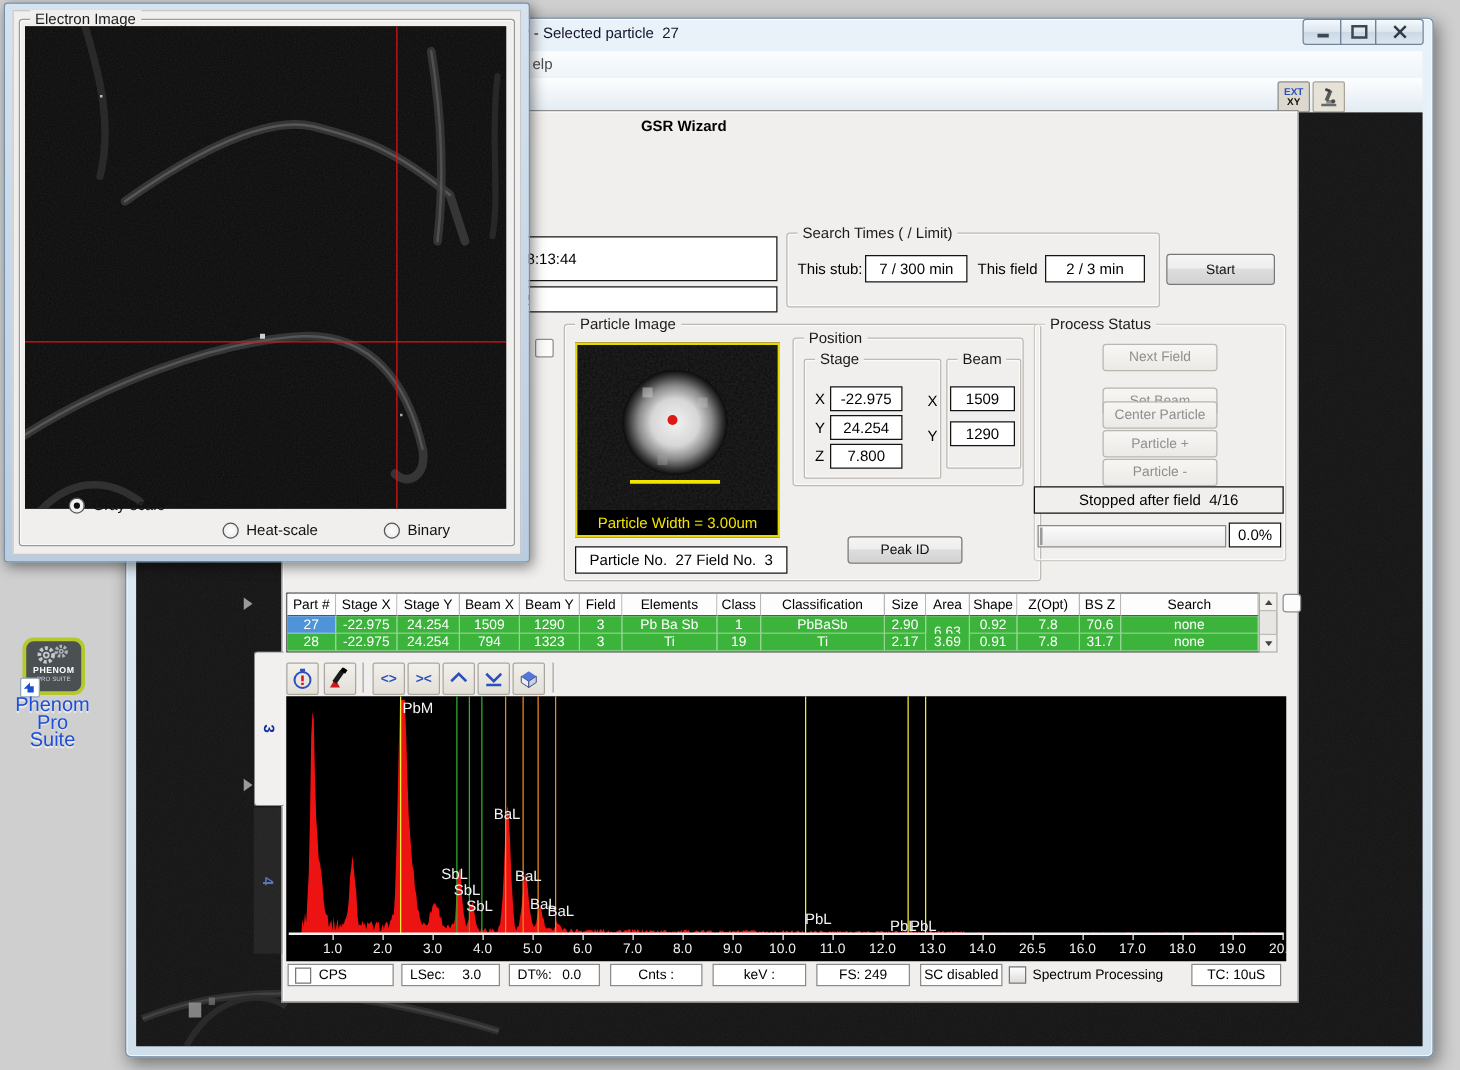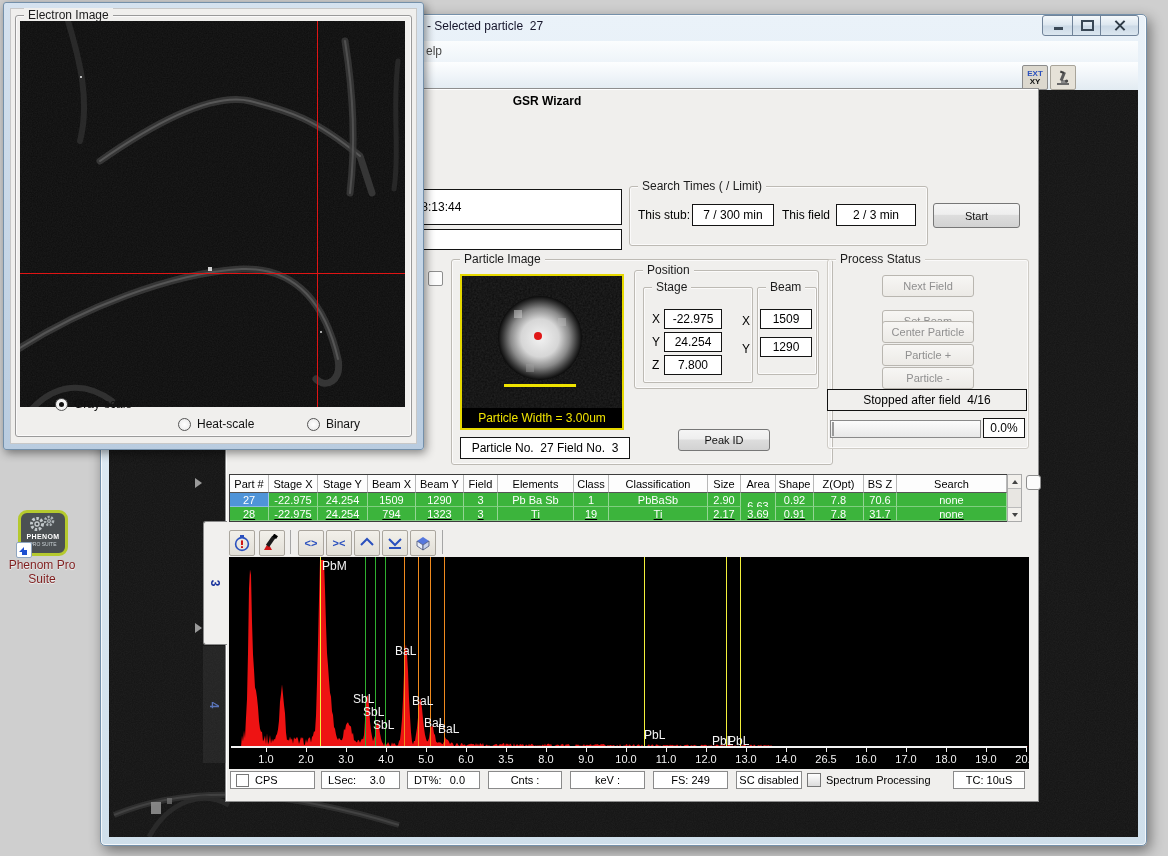--- a/index.html
+++ b/index.html
@@ -232,21 +232,21 @@
             <div class="tcell" style="width: 76px; height: 14px; background: rgb(60, 180, 60); color: rgb(255, 255, 255); border-right: 1px solid rgba(255, 255, 255, 0.45); border-bottom: 1px solid rgba(255, 255, 255, 0.35);">Pb Ba Sb</div>
             <div class="tcell" style="width: 35px; height: 14px; background: rgb(60, 180, 60); color: rgb(255, 255, 255); border-right: 1px solid rgba(255, 255, 255, 0.45); border-bottom: 1px solid rgba(255, 255, 255, 0.35);">1</div>
             <div class="tcell" style="width: 99px; height: 14px; background: rgb(60, 180, 60); color: rgb(255, 255, 255); border-right: 1px solid rgba(255, 255, 255, 0.45); border-bottom: 1px solid rgba(255, 255, 255, 0.35);">PbBaSb</div>
             <div class="tcell" style="width: 33px; height: 14px; background: rgb(60, 180, 60); color: rgb(255, 255, 255); border-right: 1px solid rgba(255, 255, 255, 0.45); border-bottom: 1px solid rgba(255, 255, 255, 0.35);">2.90</div>
             <div class="tcell" style="width: 35px; height: 26px; background: rgb(60, 180, 60); color: rgb(255, 255, 255); border-right: 1px solid rgba(255, 255, 255, 0.45); border-bottom: 1px solid rgba(255, 255, 255, 0.35);">6.63</div>
             <div class="tcell" style="width: 38px; height: 14px; background: rgb(60, 180, 60); color: rgb(255, 255, 255); border-right: 1px solid rgba(255, 255, 255, 0.45); border-bottom: 1px solid rgba(255, 255, 255, 0.35);">0.92</div>
             <div class="tcell" style="width: 50px; height: 14px; background: rgb(60, 180, 60); color: rgb(255, 255, 255); border-right: 1px solid rgba(255, 255, 255, 0.45); border-bottom: 1px solid rgba(255, 255, 255, 0.35);">7.8</div>
             <div class="tcell" style="width: 33px; height: 14px; background: rgb(60, 180, 60); color: rgb(255, 255, 255); border-right: 1px solid rgba(255, 255, 255, 0.45); border-bottom: 1px solid rgba(255, 255, 255, 0.35);">70.6</div>
             <div class="tcell" style="width: 110px; height: 14px; background: rgb(60, 180, 60); color: rgb(255, 255, 255); border-right: 1px solid rgba(255, 255, 255, 0.45); border-bottom: 1px solid rgba(255, 255, 255, 0.35);">none</div>
           </div>
-          <div style="display: flex; height: 14px; text-decoration: underline;">
+          <div style="display: flex; height: 14px;">
             <div class="tcell" style="width: 39px; height: 14px; background: rgb(60, 180, 60); color: rgb(255, 255, 255); border-right: 1px solid rgba(255, 255, 255, 0.45); border-bottom: 1px solid rgba(255, 255, 255, 0.35);">28</div>
             <div class="tcell" style="width: 49px; height: 14px; background: rgb(60, 180, 60); color: rgb(255, 255, 255); border-right: 1px solid rgba(255, 255, 255, 0.45); border-bottom: 1px solid rgba(255, 255, 255, 0.35);">-22.975</div>
             <div class="tcell" style="width: 50px; height: 14px; background: rgb(60, 180, 60); color: rgb(255, 255, 255); border-right: 1px solid rgba(255, 255, 255, 0.45); border-bottom: 1px solid rgba(255, 255, 255, 0.35);">24.254</div>
             <div class="tcell" style="width: 48px; height: 14px; background: rgb(60, 180, 60); color: rgb(255, 255, 255); border-right: 1px solid rgba(255, 255, 255, 0.45); border-bottom: 1px solid rgba(255, 255, 255, 0.35);">794</div>
             <div class="tcell" style="width: 48px; height: 14px; background: rgb(60, 180, 60); color: rgb(255, 255, 255); border-right: 1px solid rgba(255, 255, 255, 0.45); border-bottom: 1px solid rgba(255, 255, 255, 0.35);">1323</div>
             <div class="tcell" style="width: 34px; height: 14px; background: rgb(60, 180, 60); color: rgb(255, 255, 255); border-right: 1px solid rgba(255, 255, 255, 0.45); border-bottom: 1px solid rgba(255, 255, 255, 0.35);">3</div>
             <div class="tcell" style="width: 76px; height: 14px; background: rgb(60, 180, 60); color: rgb(255, 255, 255); border-right: 1px solid rgba(255, 255, 255, 0.45); border-bottom: 1px solid rgba(255, 255, 255, 0.35);">Ti</div>
             <div class="tcell" style="width: 35px; height: 14px; background: rgb(60, 180, 60); color: rgb(255, 255, 255); border-right: 1px solid rgba(255, 255, 255, 0.45); border-bottom: 1px solid rgba(255, 255, 255, 0.35);">19</div>
             <div class="tcell" style="width: 99px; height: 14px; background: rgb(60, 180, 60); color: rgb(255, 255, 255); border-right: 1px solid rgba(255, 255, 255, 0.45); border-bottom: 1px solid rgba(255, 255, 255, 0.35);">Ti</div>
             <div class="tcell" style="width: 33px; height: 14px; background: rgb(60, 180, 60); color: rgb(255, 255, 255); border-right: 1px solid rgba(255, 255, 255, 0.45); border-bottom: 1px solid rgba(255, 255, 255, 0.35);">2.17</div>
@@ -349,21 +349,21 @@
           <span class="tick" style="left: 60px; top: 196px;">2.0</span>
           <div style="position: absolute; left: 117px; top: 191px; width: 1px; height: 4px; background: rgb(242, 242, 242);"></div>
           <span class="tick" style="left: 100px; top: 196px;">3.0</span>
           <div style="position: absolute; left: 157px; top: 191px; width: 1px; height: 4px; background: rgb(242, 242, 242);"></div>
           <span class="tick" style="left: 140px; top: 196px;">4.0</span>
           <div style="position: absolute; left: 197px; top: 191px; width: 1px; height: 4px; background: rgb(242, 242, 242);"></div>
           <span class="tick" style="left: 180px; top: 196px;">5.0</span>
           <div style="position: absolute; left: 237px; top: 191px; width: 1px; height: 4px; background: rgb(242, 242, 242);"></div>
           <span class="tick" style="left: 220px; top: 196px;">6.0</span>
           <div style="position: absolute; left: 277px; top: 191px; width: 1px; height: 4px; background: rgb(242, 242, 242);"></div>
-          <span class="tick" style="left: 260px; top: 196px;">3.5</span>
+          <span class="tick" style="left: 260px; top: 196px;">7.0</span>
           <div style="position: absolute; left: 317px; top: 191px; width: 1px; height: 4px; background: rgb(242, 242, 242);"></div>
           <span class="tick" style="left: 300px; top: 196px;">8.0</span>
           <div style="position: absolute; left: 357px; top: 191px; width: 1px; height: 4px; background: rgb(242, 242, 242);"></div>
           <span class="tick" style="left: 340px; top: 196px;">9.0</span>
           <div style="position: absolute; left: 397px; top: 191px; width: 1px; height: 4px; background: rgb(242, 242, 242);"></div>
           <span class="tick" style="left: 380px; top: 196px;">10.0</span>
           <div style="position: absolute; left: 437px; top: 191px; width: 1px; height: 4px; background: rgb(242, 242, 242);"></div>
           <span class="tick" style="left: 420px; top: 196px;">11.0</span>
           <div style="position: absolute; left: 477px; top: 191px; width: 1px; height: 4px; background: rgb(242, 242, 242);"></div>
           <span class="tick" style="left: 460px; top: 196px;">12.0</span>
@@ -489,19 +489,19 @@
         <circle cx="24" cy="6" r="1.4" fill="#4b5053" stroke="#aeb5b8" stroke-width="1.2"></circle>
       </svg>
       <span style="font-size:7px;font-weight:bold;color:#fff;letter-spacing:.4px;line-height:8px;">PHENOM</span>
       <span style="font-size:5px;color:#c9d0d4;line-height:6px;">PRO SUITE</span>
     </div>
     <div style="position:absolute;left:14px;top:34px;width:14px;height:14px;background:#fff;border:1px solid #8fa6c0;border-radius:2px;">
       <svg width="12" height="12" viewBox="0 0 12 12">
           <path d="M2,10 L2,5 L5,5 L5,2 L10,7 L7,7 L7,10 Z" fill="#1e4fd0" transform="rotate(-90 6 6)"></path>
         </svg>
     </div>
-    <div style="position:absolute;left:0;top:50px;width:80px;text-align:center;font-size:12px;color:#7f1d1d;text-shadow:0 1px 1px rgba(255,255,255,.8);line-height:14px;">
+    <div style="position:absolute;left:0;top:50px;width:80px;text-align:center;font-size:16px;color:#1d4ed8;text-shadow:0 1px 1px rgba(255,255,255,.8);line-height:14px;">
       <div>Phenom Pro</div>
       <div>Suite</div>
     </div>
   </div>
 
 </div>
 
 </body></html>

